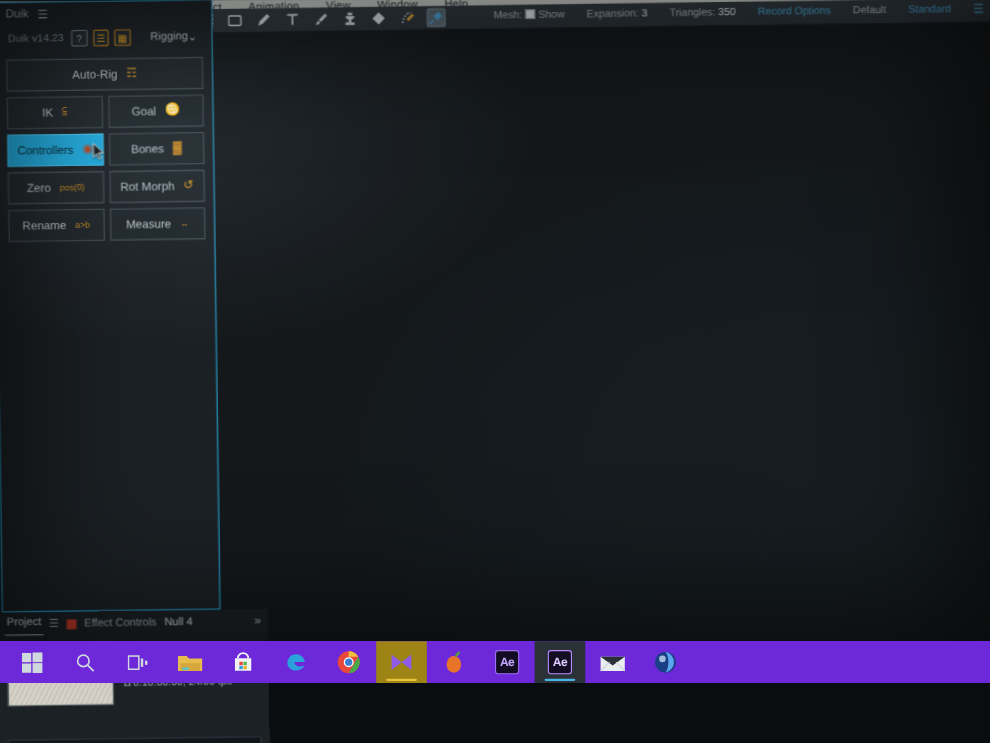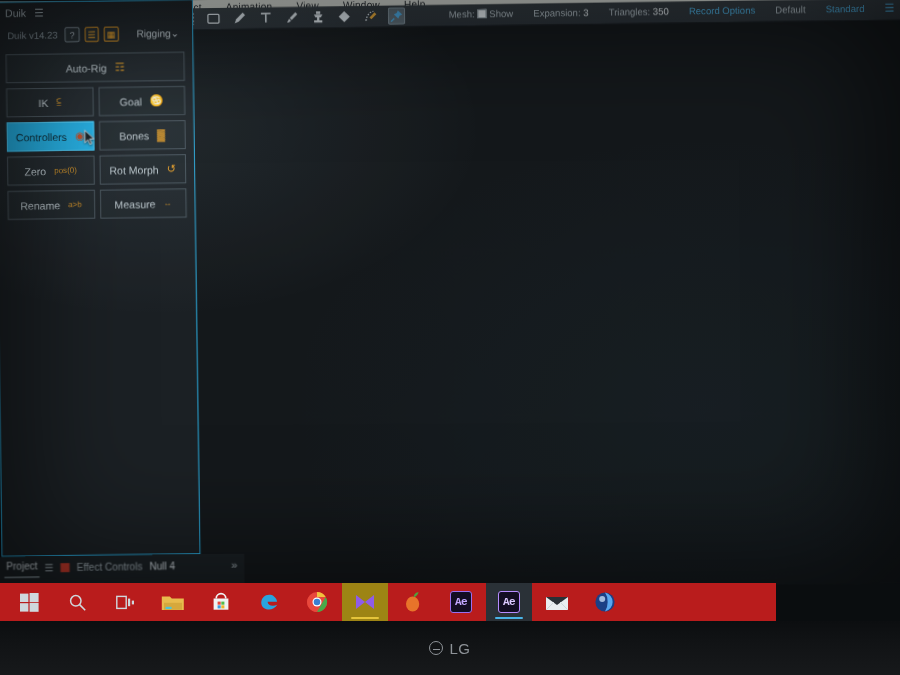--- a/index.html
+++ b/index.html
@@ -143,23 +143,22 @@
   .pjMeta { font-size: 9.5px; color: #a7b2b9; line-height: 1.45; padding-top: 1px; }
   .pjMeta .nm { color: #e3eaee; font-size: 11px; }
   .searchBar {
     margin: 30px 7px 0 7px; height: 17px; background: #11161a;
     border: 1px solid #323a40; border-radius: 2px;
     display: flex; align-items: center; padding: 0 6px; color: #7b878e; font-size: 10px;
   }
 
   
   .taskbar {
-    position: absolute; left: 0; top: 583px; width: 776px; height: 38px;
-    background: #b91c1c;
-    font-family: Liberation Mono, monospace;
+    position: absolute; left: 0; top: 583px; width: 900px; height: 38px;
+    background: #6d28d9;
   }
   .tbItems { display: flex; align-items: center; height: 38px; padding-left: 6px; gap: 2px; }
   .tbBtn {
     width: 46px; height: 38px; display: flex; align-items: center; justify-content: center;
     position: relative;
   }
   .tbBtn.act { background: #2a3137; }
   .tbBtn .ul { position: absolute; bottom: 2px; left: 9px; width: 28px; height: 2px; border-radius: 1px; }
   .aeTile {
     width: 22px; height: 22px; border: 1.5px solid #9a6ff0; border-radius: 3px;
@@ -500,20 +499,14 @@
       <div class="tbBtn">
         <svg width="22" height="22" viewBox="0 0 22 22">
             <circle cx="11" cy="11" r="9.6" fill="#1b3f86"></circle>
             <path d="M11 1.6 a9.6 9.6 0 0 1 0 18.8 a7 12 0 0 0 0-18.8Z" fill="#5aa7f0"></path>
             <circle cx="8.2" cy="8" r="3" fill="#cfe4fb" opacity="0.75"></circle>
           </svg>
       </div>
     </div>
   </div>
 
-  <div class="bezel">
-    <div class="logo">
-      <span class="logoRing"></span>
-      <span>LG</span>
-    </div>
-  </div>
 
 </div>
 
 </body></html>

